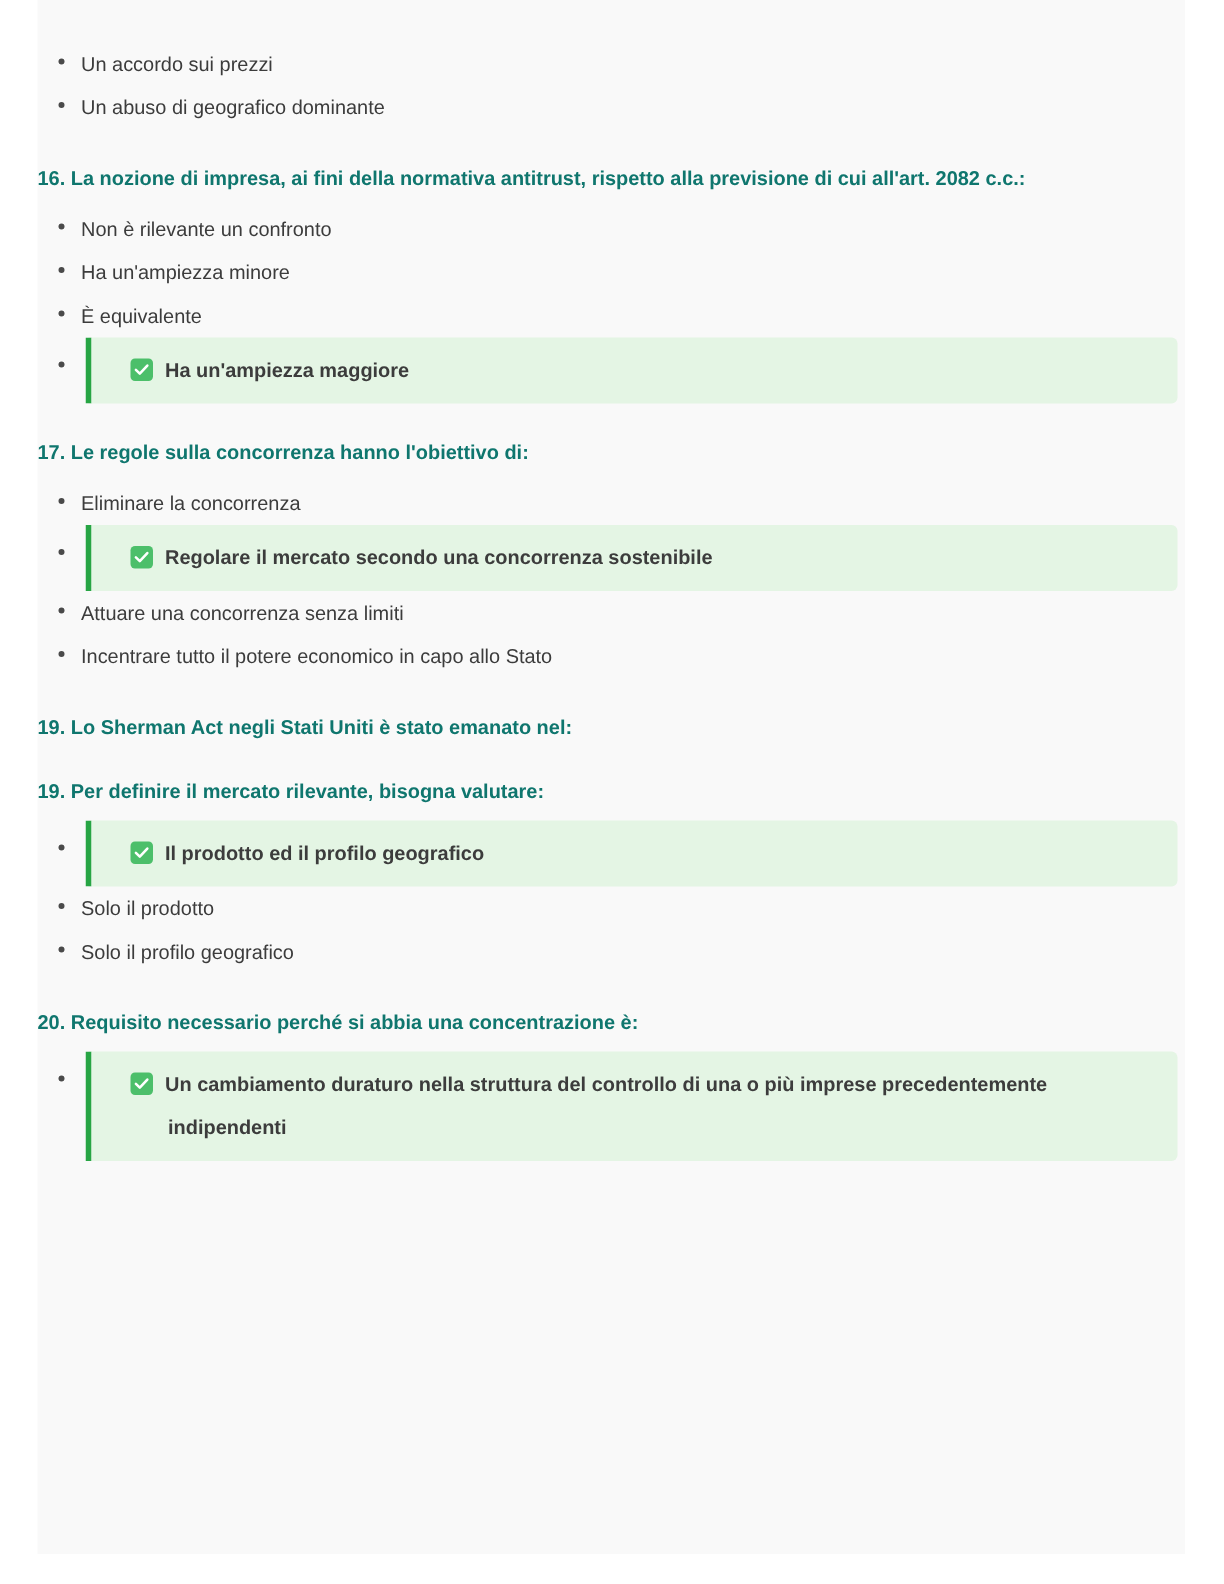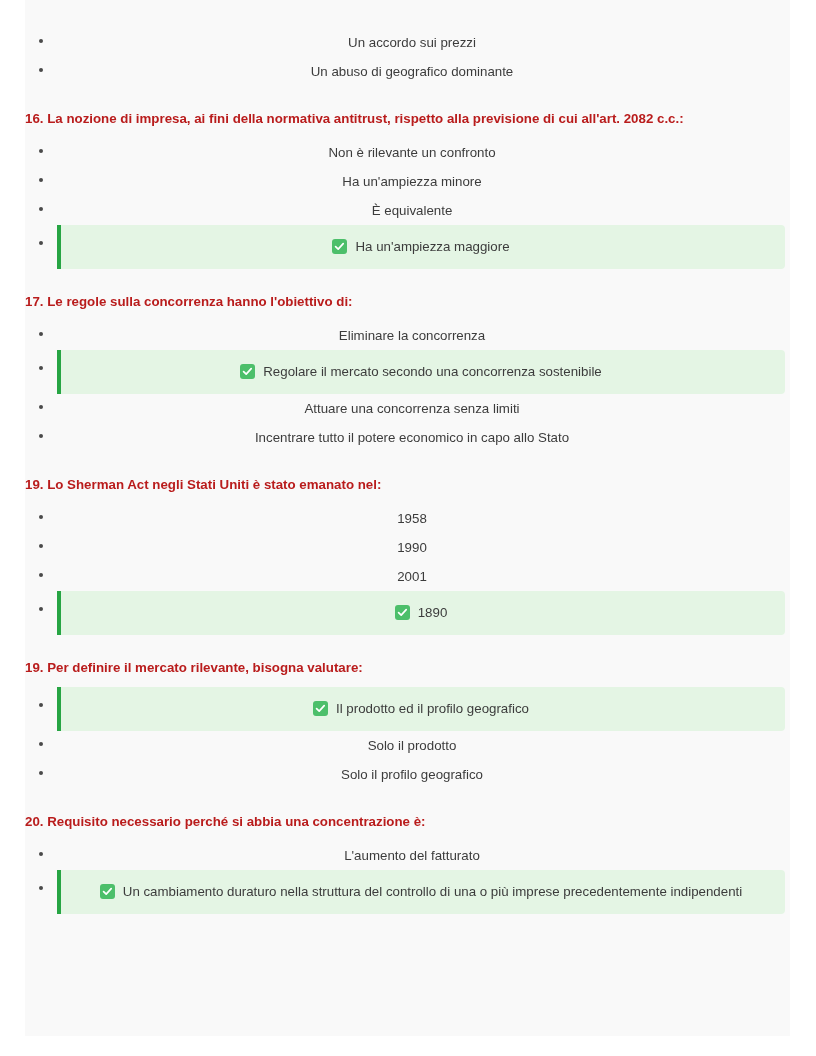--- a/index.html
+++ b/index.html
@@ -23,21 +23,21 @@
     overflow: hidden;
   }
   .quiz {
     padding: 0;
     margin: 0;
   }
   
   .q-heading {
     font-size: 13.3px;
     font-weight: bold;
-    color: #b91c1c;
+    color: #0f766e;
     line-height: 21px;
     margin: 0;
     padding: 0 20px 0 0;
   }
   .block-q16 { padding-top: 95px; }
   .block      { padding-top: 22px; }
 
   
   ul.answers {
     list-style: none;
@@ -45,21 +45,20 @@
     padding: 0;
   }
   ul.answers.first { padding-top: 28px; }
   ul.answers.after-q { padding-top: 9px; }
 
   li.answer {
     position: relative;
     padding-left: 29px;
     margin: 0;
     min-height: 29px;
-    text-align: center;
   }
   li.answer > .bullet {
     position: absolute;
     left: 14px;
     top: 11px;
     width: 4px;
     height: 4px;
     border-radius: 50%;
     background: #4a4a4a;
   }
@@ -80,21 +79,21 @@
     border-left: 4px solid #27a544;
     border-radius: 0 4px 4px 0;
     margin-left: 3px;
     margin-right: 5px;
     padding: 7px 10px 8px 12px;
     min-height: 21px;
   }
   .correct-band .opt-text {
     display: block;
     font-size: 13.3px;
-    font-weight: normal;
+    font-weight: bold;
     color: #1b7a3b;
     line-height: 21px;
     padding-left: 39px;
     text-indent: -25px;
   }
   .check-icon {
     display: inline-block;
     width: 15px;
     height: 15px;
     border-radius: 3px;
@@ -171,42 +170,20 @@
             <span class="opt-text">Attuare una concorrenza senza limiti</span>
           </li>
           <li class="answer">
             <span class="bullet"></span>
             <span class="opt-text">Incentrare tutto il potere economico in capo allo Stato</span>
           </li>
         </ul>
       </div>
       <div class="block">
         <div class="q-heading">19. Lo Sherman Act negli Stati Uniti è stato emanato nel:</div>
-        <ul class="answers after-q">
-          <li class="answer">
-            <span class="bullet"></span>
-            <span class="opt-text">1958</span>
-          </li>
-          <li class="answer">
-            <span class="bullet"></span>
-            <span class="opt-text">1990</span>
-          </li>
-          <li class="answer">
-            <span class="bullet"></span>
-            <span class="opt-text">2001</span>
-          </li>
-          <li class="answer correct">
-            <span class="bullet"></span>
-            <div class="correct-band">
-              <span class="opt-text"><span class="check-icon"><svg width="11" height="11" viewBox="0 0 11 11">
-                    <path d="M1.6 5.6 L4.2 8.1 L9.2 2.7" fill="none" stroke="#ffffff" stroke-width="1.7" stroke-linecap="round" stroke-linejoin="round"></path>
-                  </svg></span>1890</span>
-            </div>
-          </li>
-        </ul>
       </div>
       <div class="block">
         <div class="q-heading">19. Per definire il mercato rilevante, bisogna valutare:</div>
         <ul class="answers after-q">
           <li class="answer correct">
             <span class="bullet"></span>
             <div class="correct-band">
               <span class="opt-text"><span class="check-icon"><svg width="11" height="11" viewBox="0 0 11 11">
                     <path d="M1.6 5.6 L4.2 8.1 L9.2 2.7" fill="none" stroke="#ffffff" stroke-width="1.7" stroke-linecap="round" stroke-linejoin="round"></path>
                   </svg></span>Il prodotto ed il profilo geografico</span>
@@ -218,24 +195,20 @@
           </li>
           <li class="answer">
             <span class="bullet"></span>
             <span class="opt-text">Solo il profilo geografico</span>
           </li>
         </ul>
       </div>
       <div class="block">
         <div class="q-heading">20. Requisito necessario perché si abbia una concentrazione è:</div>
         <ul class="answers after-q">
-          <li class="answer">
-            <span class="bullet"></span>
-            <span class="opt-text">L'aumento del fatturato</span>
-          </li>
           <li class="answer correct">
             <span class="bullet"></span>
             <div class="correct-band">
               <span class="opt-text"><span class="check-icon"><svg width="11" height="11" viewBox="0 0 11 11">
                     <path d="M1.6 5.6 L4.2 8.1 L9.2 2.7" fill="none" stroke="#ffffff" stroke-width="1.7" stroke-linecap="round" stroke-linejoin="round"></path>
                   </svg></span>Un cambiamento duraturo nella struttura del controllo di una o più imprese precedentemente indipendenti</span>
             </div>
           </li>
         </ul>
       </div>

